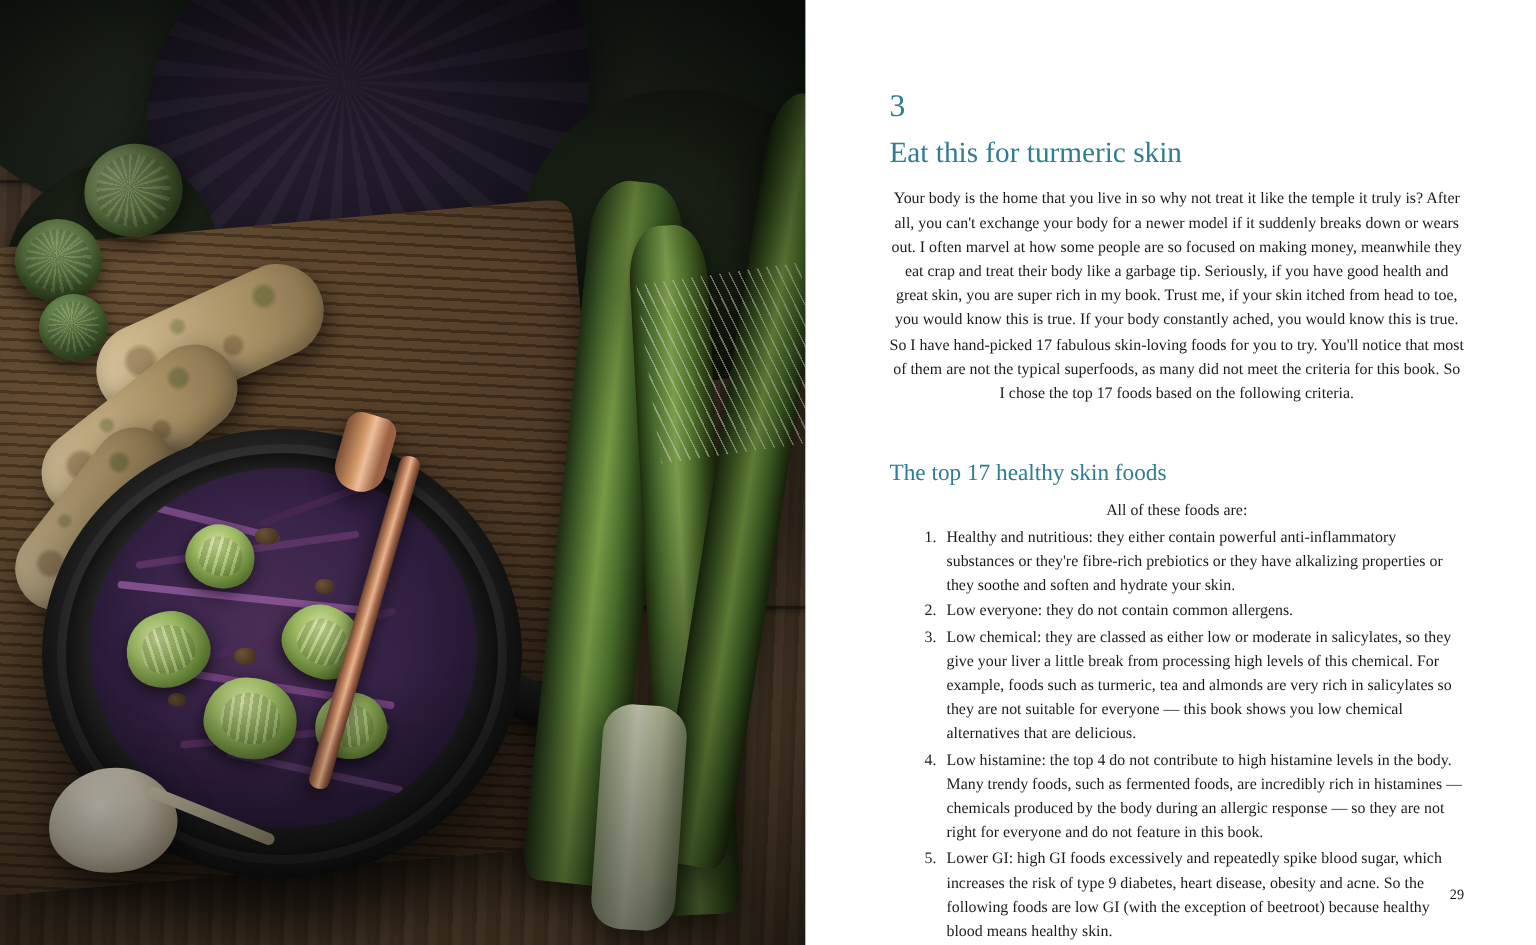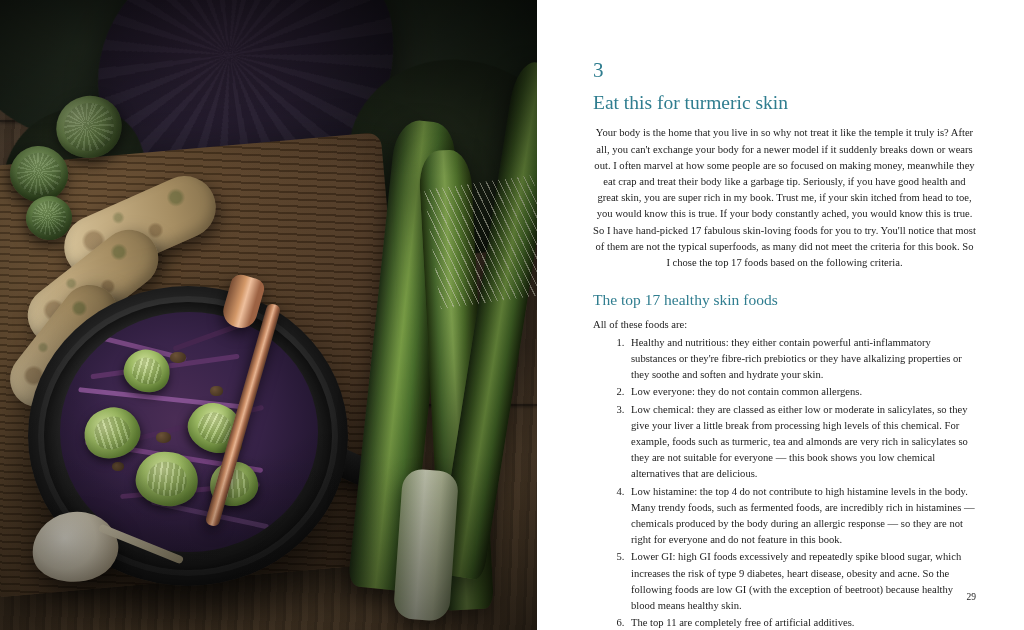--- a/index.html
+++ b/index.html
@@ -340,30 +340,31 @@
     font-size: 10.6px;
     line-height: 1.53;
     color: #1b1b1b;
     text-align: center;
     margin: 0;
   }
   .section-title {
     font-family: "Liberation Serif", serif;
     font-size: 15.5px;
     color: #2f7d8f;
-    margin: 20px 0 7px 0;
+    margin: 36px 0 7px 0;
     font-weight: normal;
     line-height: 1.2;
   }
   .lead-in {
     font-family: "Liberation Serif", serif;
     font-size: 10.6px;
     line-height: 1.5;
     color: #1b1b1b;
     margin: 0 0 2px 0;
+    text-align: center;
   }
   ol.criteria {
     margin: 0;
     padding: 0 0 0 34px;
     list-style: decimal;
   }
   ol.criteria > li {
     font-family: "Liberation Serif", serif;
     font-size: 10.6px;
     line-height: 1.53;

